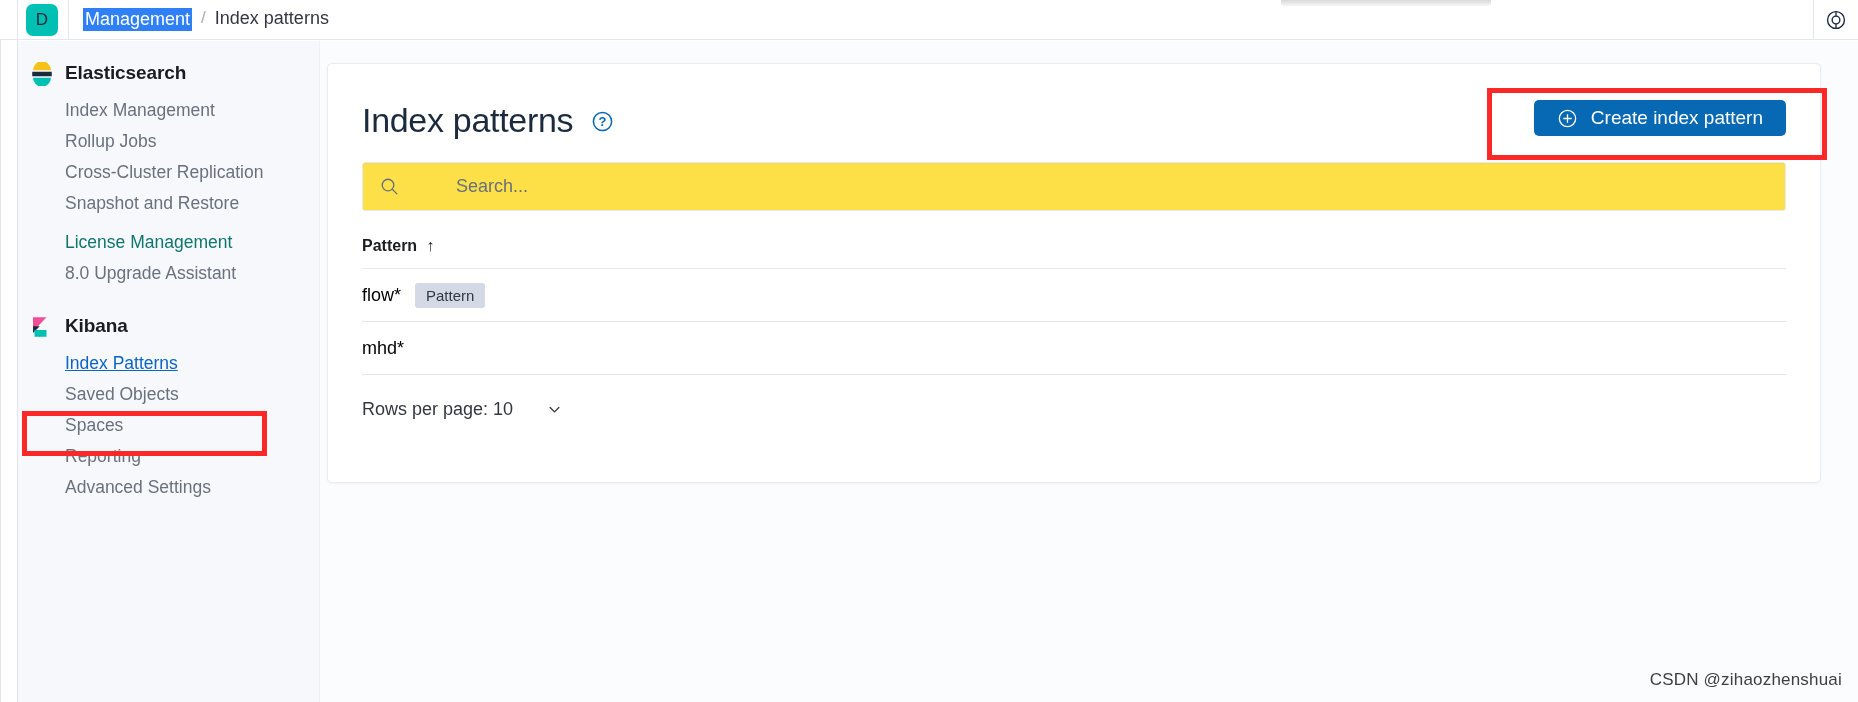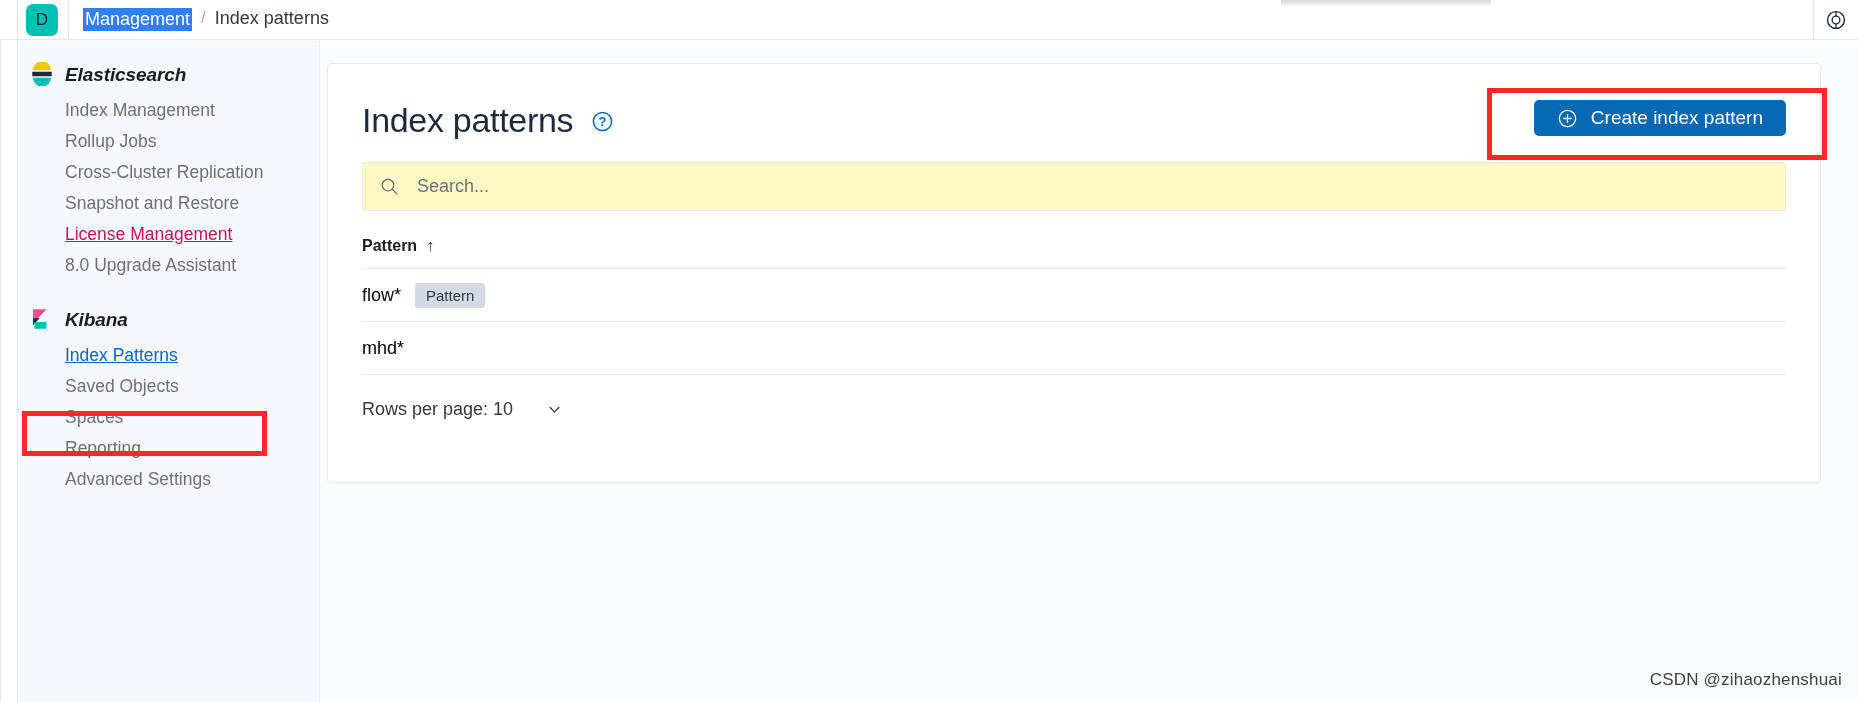--- a/index.html
+++ b/index.html
@@ -71,37 +71,37 @@
     width: 1px; height: 662px; background: #e3e6ef;
   }
   .sidebar {
     position: absolute; left: 18px; top: 41px;
     width: 302px; height: 661px;
     background: #f7f8fc;
     border-right: 1px solid #eef0f6;
     padding-top: 21px;
   }
   .nav-group-head {
-    display: flex; align-items: flex-end;
-    padding-left: 12px; margin-bottom: 9px; font-style: italic;
+    display: flex; align-items: flex-start;
+    padding-left: 12px; margin-bottom: 9px;
   }
   .nav-group-head .logo { width: 24px; height: 24px; margin-right: 11px; flex: none; }
   .nav-group-title {
     font-size: 19px; font-weight: bold; color: #1a1c21;
     letter-spacing: -0.1px;
   }
   .nav-items { margin-bottom: 26px; }
   .nav-item {
     font-size: 17.5px; color: #6a717d;
     padding: 3px 0 3px 47px;
     line-height: 25px;
     white-space: nowrap;
     cursor: pointer;
   }
-  .nav-item.underline { text-decoration: underline; color: #be185d; }
+  .nav-item.underline { color: #0f766e; margin-top: 8px; }
   .nav-item.active-link {
     color: #0b64c6; text-decoration: underline; font-weight: normal;
   }
   .nav-highlight-box {
     position: absolute;
     border: 5px solid #fb2828;
     background: transparent;
     pointer-events: none;
   }
 
@@ -143,25 +143,25 @@
   .btn-highlight-box {
     position: absolute;
     border: 5px solid #fb2828;
     pointer-events: none;
   }
 
   .search-row { padding: 22px 34px 0 34px; }
   .search-box {
     position: relative;
     height: 49px;
-    background: #fef9c3;
+    background: #fde047;
     border: 1px solid #e8eaf0;
     border-radius: 3px;
     box-shadow: inset 0 1px 1px rgba(0,0,0,0.02);
-    display: flex; align-items: center;
+    display: flex; align-items: center; gap: 39px;
   }
   .search-ico { margin-left: 16px; margin-right: 15px; display: flex; }
   .search-input {
     border: none; outline: none; background: transparent;
     font-size: 18px; color: #69707d;
     font-family: "Liberation Sans", sans-serif;
     width: 90%; height: 100%;
   }
   .search-input::placeholder { color: #69707d; }
 

